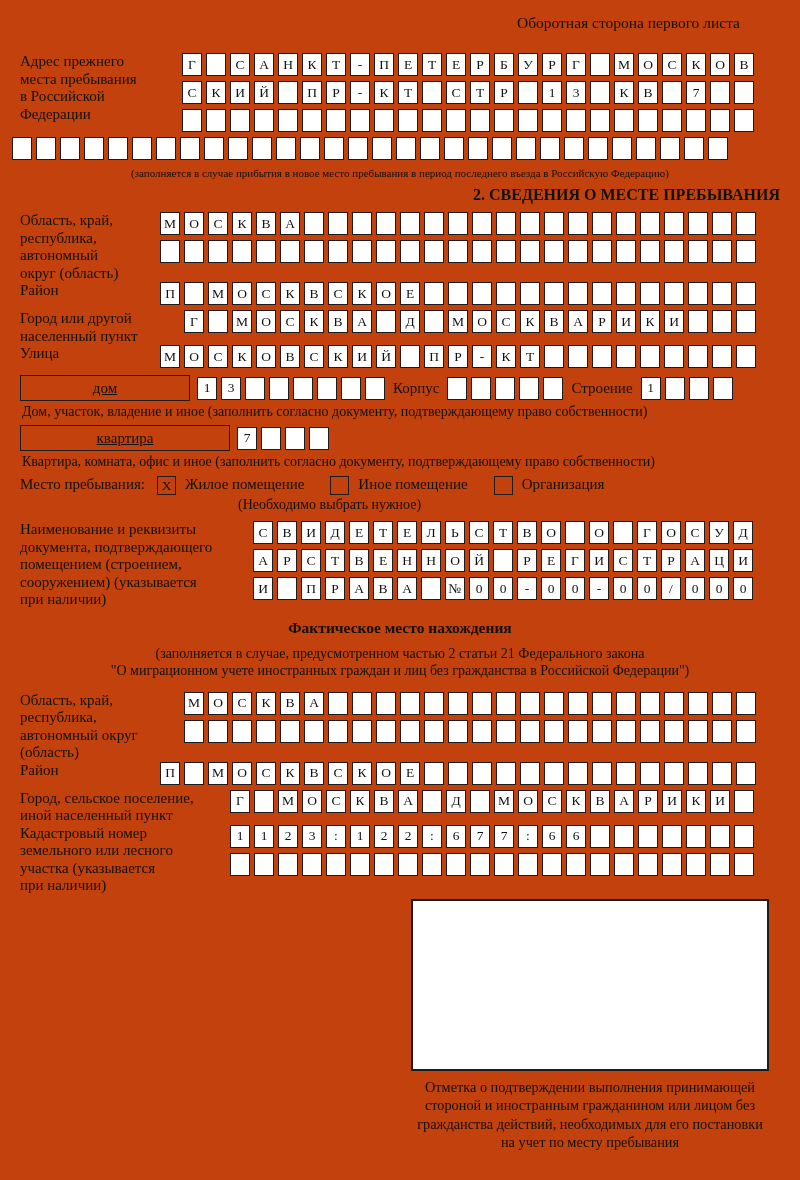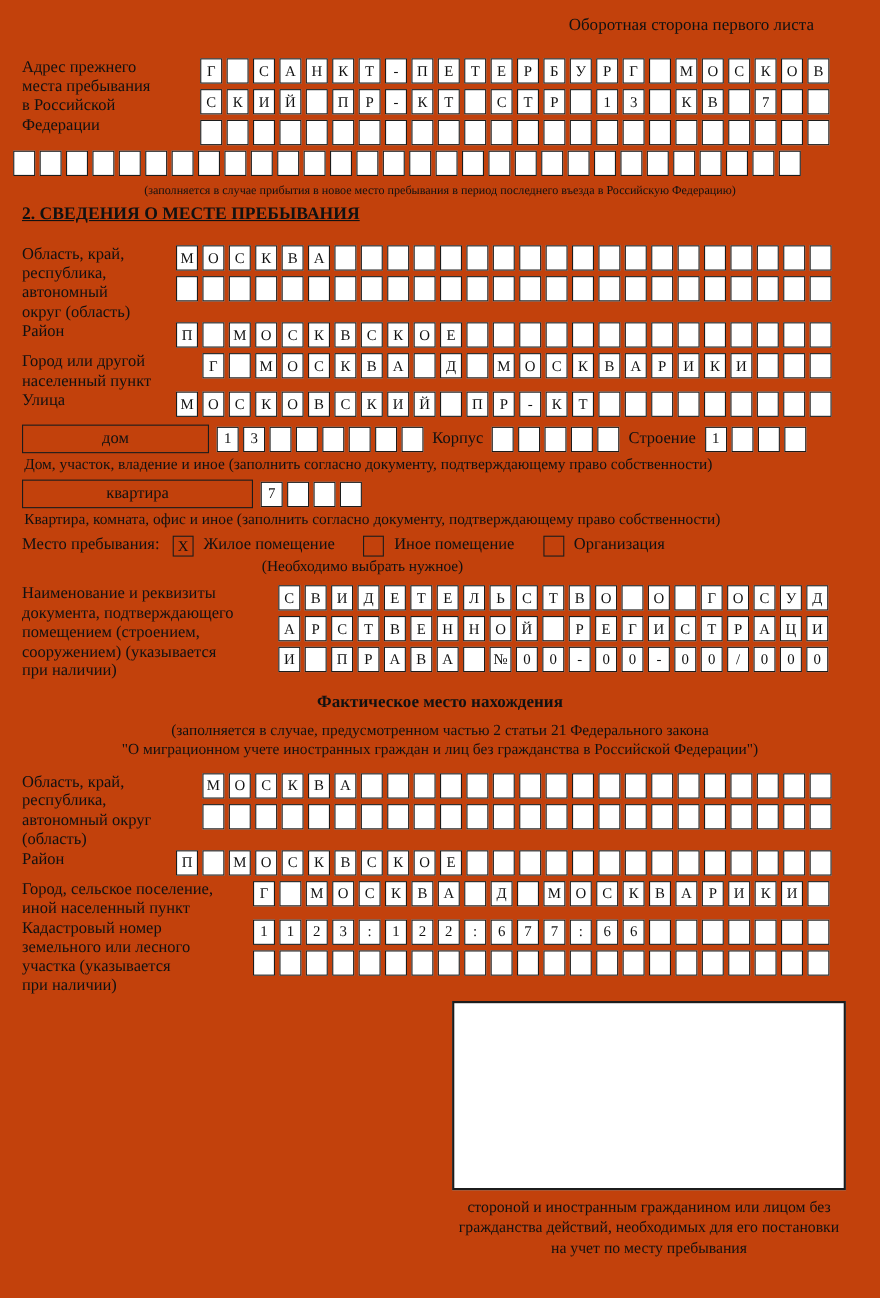--- a/index.html
+++ b/index.html
@@ -29,35 +29,35 @@
     flex:0 0 auto;
     width:20px;height:23px;
     border:1.5px solid #1c1c1c;
     display:flex;align-items:center;justify-content:center;
     font-size:13.5px;
     background:#fff;
   }
   .note{font-size:11px;line-height:17px;}
   .center{text-align:center;}
   .sec-title{
-    text-align:left;font-weight:bold;font-size:16px;
-    margin:4px 0 19px 0;
-    text-decoration:underline;
+    text-align:right;font-weight:bold;font-size:16px;
+    margin:4px 0 8px 0;
   }
   .sub-title{
     text-align:center;font-weight:bold;font-size:15.5px;
     margin:10px 0 8px 0;
   }
   .house-row,.apt-row{display:flex;align-items:center;margin:2px 0 3px 0;}
   .named-box{
     box-sizing:border-box;
     height:26px;border:1.5px solid #1c1c1c;
     display:flex;align-items:center;justify-content:center;
     font-size:15px;flex:0 0 auto;
     margin-right:7px;
+    text-decoration:underline;
   }
   .bw170{width:170px;} .bw210{width:210px;}
   .inline-label{font-size:15px;margin:0 8px;flex:0 0 auto;}
   .house-row .cells,.apt-row .cells{margin-bottom:0;}
   .caption-left{font-size:14px;margin:2px 0 5px 2px;}
   .stay-row{display:flex;align-items:flex-start;margin:6px 0 2px 0;font-size:15px;}
   .chk{
     box-sizing:border-box;
     width:19px;height:19px;border:1.5px solid #1c1c1c;
     display:inline-flex;align-items:center;justify-content:center;
@@ -690,19 +690,20 @@
           <span class="cell"></span>
           <span class="cell"></span>
           <span class="cell"></span>
         </div>
     </div>
   </div>
 
   <div class="stamp-wrap">
     <div class="stamp-box"></div>
     <div class="stamp-caption">
+        <div>Отметка о подтверждении выполнения принимающей</div>
         <div>стороной и иностранным гражданином или лицом без</div>
         <div>гражданства действий, необходимых для его постановки</div>
         <div>на учет по месту пребывания</div>
       </div>
   </div>
 
 </div>
 
 </body></html>

